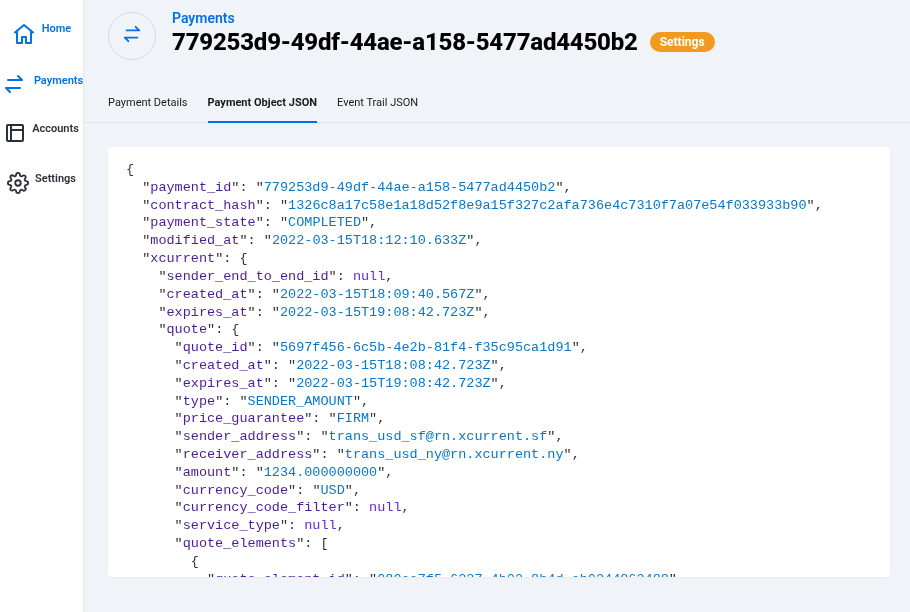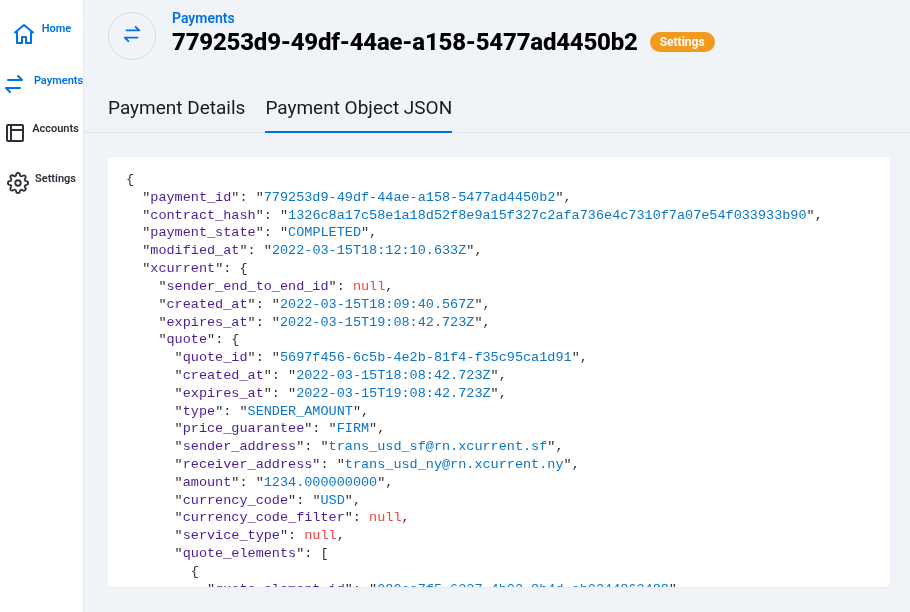--- a/index.html
+++ b/index.html
@@ -97,29 +97,29 @@
 
   .tabs {
     display: flex;
     gap: 20px;
     padding: 0 24px;
     margin-top: 28px;
     border-bottom: 1px solid #e1e5eb;
   }
   .tab {
     padding: 8px 0 12px 0;
-    font-size: 19px;
+    font-size: 11px;
     font-weight: 400;
     color: #1a1a1a;
     cursor: pointer;
     border-bottom: 2px solid transparent;
     margin-bottom: -1px;
   }
   .tab.active {
-    font-weight: 400;
+    font-weight: 700;
     border-bottom-color: #0071e3;
     text-align: right;
   }
 
   .card {
     background: #fff;
     margin: 24px 20px 0 24px;
     border-radius: 4px;
     padding: 14px 18px 0 18px;
     box-shadow: 0 1px 2px rgba(0,0,0,0.04);
@@ -130,21 +130,21 @@
   pre.json {
     font-family: "SFMono-Regular", Consolas, "Liberation Mono", Menlo, monospace;
     font-size: 13.5px;
     line-height: 1.32;
     white-space: pre;
     color: #333;
   }
   .jp { color: #333; }          
   .jk { color: #4c1d95; }       
   .js { color: #0b76c5; }       
-  .jn { color: #ef4444; }          
+  .jn { color: #6d28d9; }          
 </style>
 </head>
 <body>
 
 <nav class="sidebar">
   <div class="nav-item">
     <span class="nav-icon">
       <svg width="24" height="24" viewBox="0 0 24 24" fill="none" stroke="#0071e3" stroke-width="2" stroke-linecap="round" stroke-linejoin="round">
           <path d="M3 10.5 12 3l9 7.5"></path>
           <path d="M5 9.5V21h5v-6h4v6h5V9.5"></path>
@@ -198,20 +198,21 @@
       <div class="title-line">
         <h1 class="page-title">779253d9-49df-44ae-a158-5477ad4450b2</h1>
         <span class="badge">Settings</span>
       </div>
     </div>
   </div>
 
   <div class="tabs">
     <div class="tab">Payment Details</div>
     <div class="tab active">Payment Object JSON</div>
+    <div class="tab">Event Trail JSON</div>
   </div>
 
   <div class="card">
     <pre class="json" id="json-view"><span class="jp">{</span>
   <span class="jp">"</span><span class="jk">payment_id</span><span class="jp">"</span><span class="jp">:</span> <span class="jp">"</span><span class="js">779253d9-49df-44ae-a158-5477ad4450b2</span><span class="jp">"</span><span class="jp">,</span>
   <span class="jp">"</span><span class="jk">contract_hash</span><span class="jp">"</span><span class="jp">:</span> <span class="jp">"</span><span class="js">1326c8a17c58e1a18d52f8e9a15f327c2afa736e4c7310f7a07e54f033933b90</span><span class="jp">"</span><span class="jp">,</span>
   <span class="jp">"</span><span class="jk">payment_state</span><span class="jp">"</span><span class="jp">:</span> <span class="jp">"</span><span class="js">COMPLETED</span><span class="jp">"</span><span class="jp">,</span>
   <span class="jp">"</span><span class="jk">modified_at</span><span class="jp">"</span><span class="jp">:</span> <span class="jp">"</span><span class="js">2022-03-15T18:12:10.633Z</span><span class="jp">"</span><span class="jp">,</span>
   <span class="jp">"</span><span class="jk">xcurrent</span><span class="jp">"</span><span class="jp">:</span> <span class="jp">{</span>
     <span class="jp">"</span><span class="jk">sender_end_to_end_id</span><span class="jp">"</span><span class="jp">:</span> <span class="jn">null</span><span class="jp">,</span>

